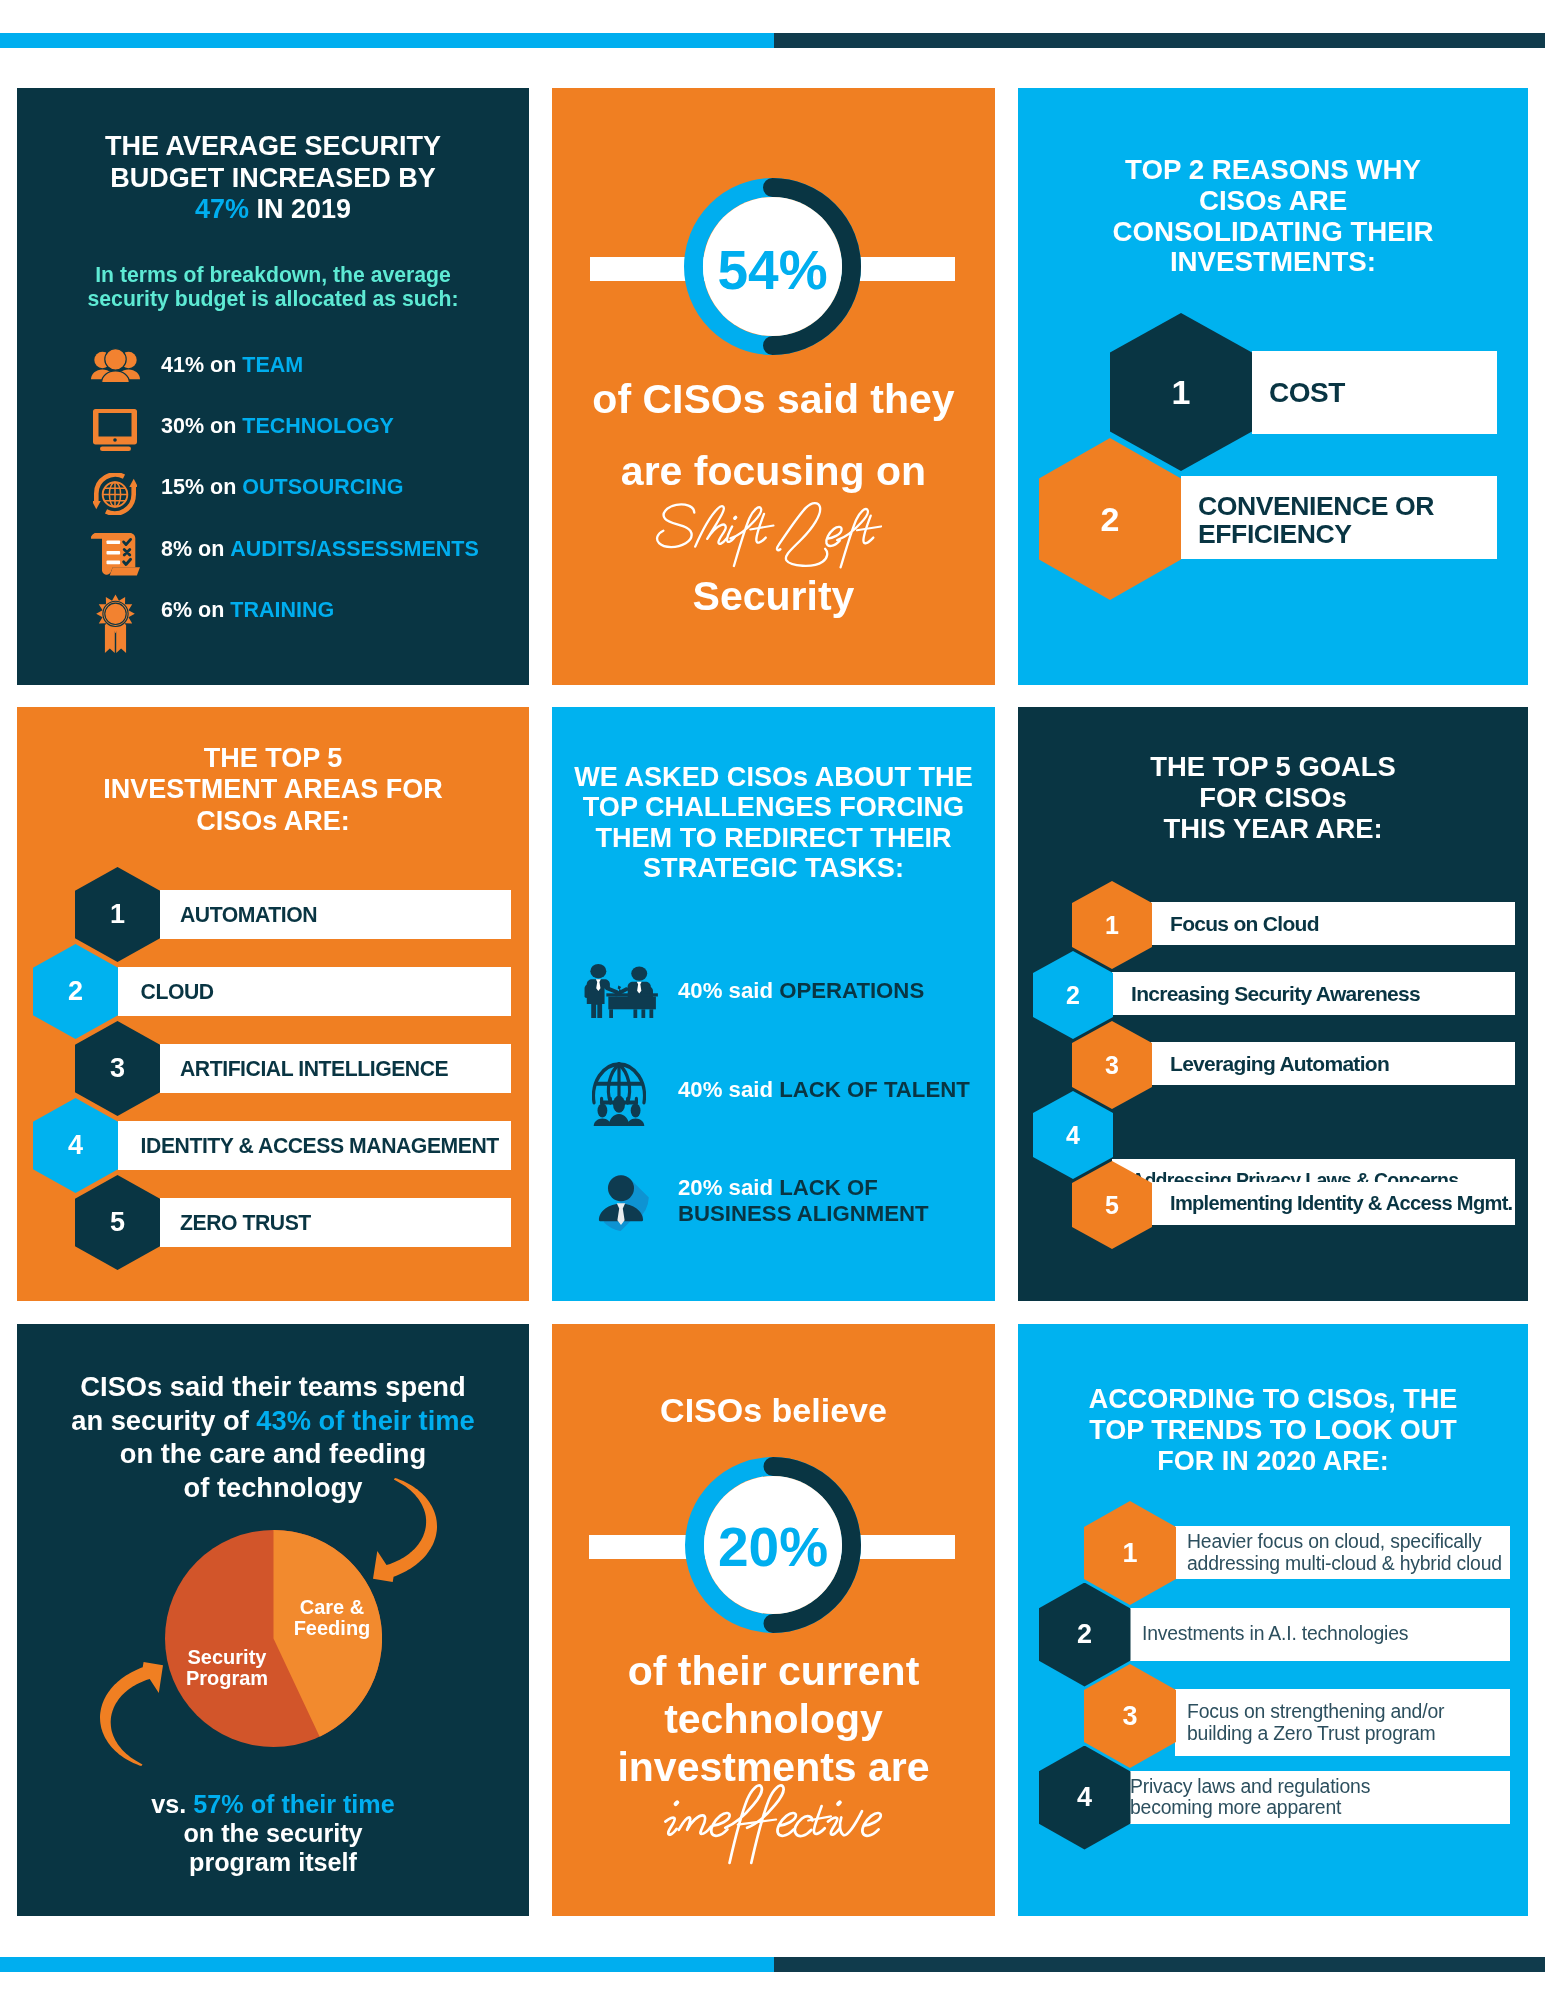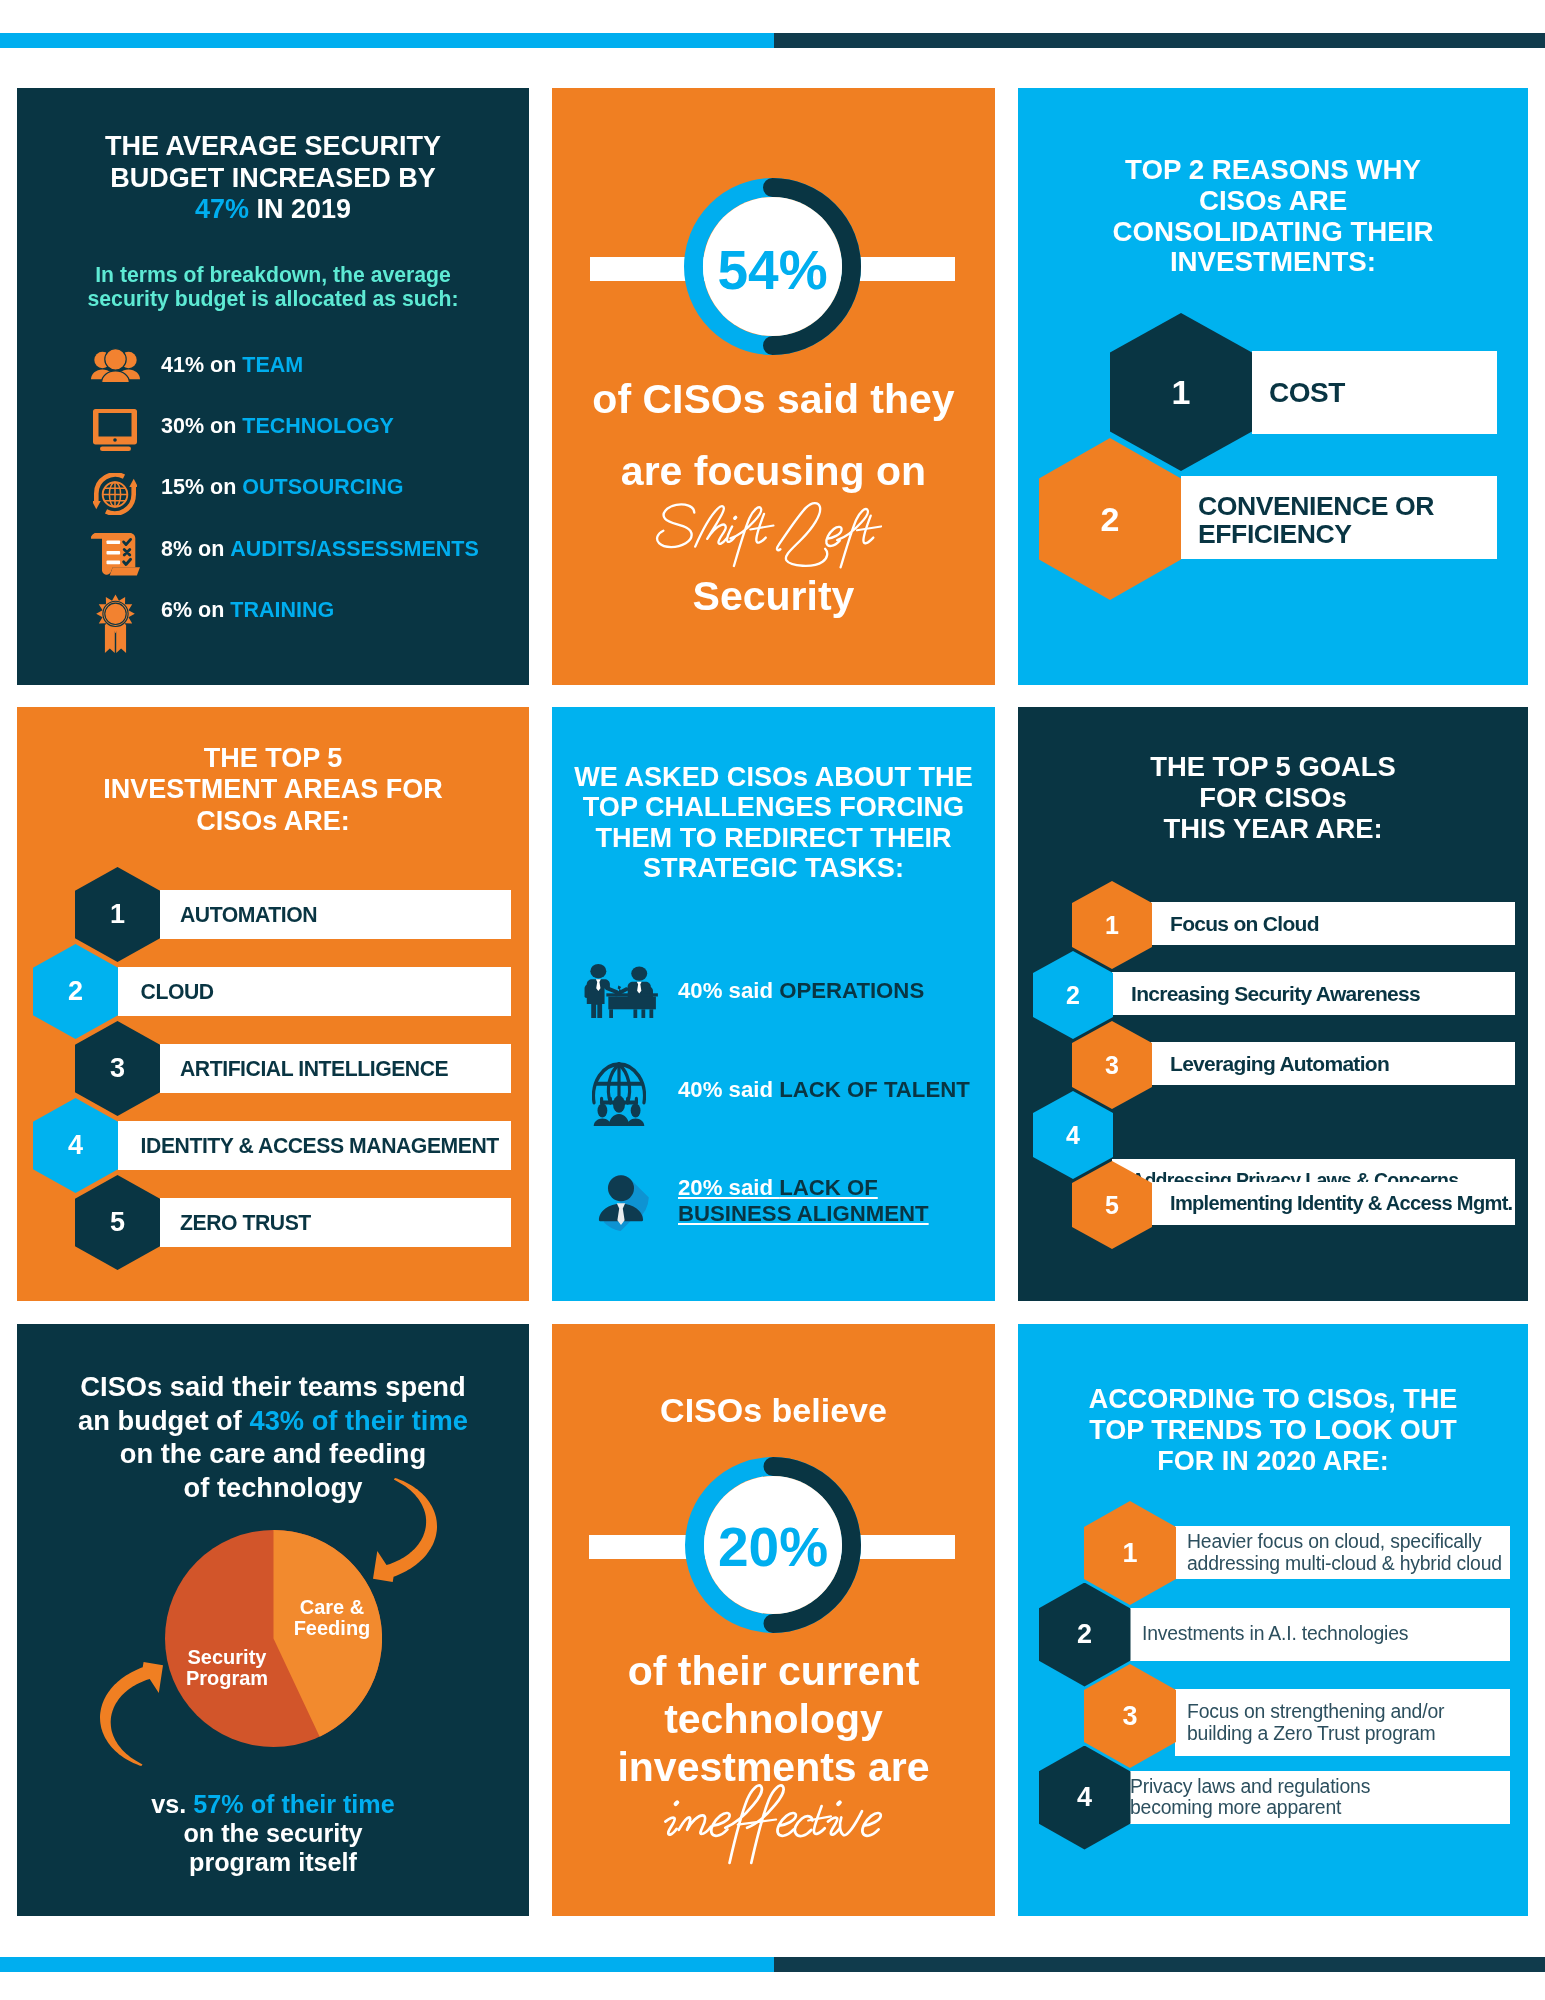--- a/index.html
+++ b/index.html
@@ -346,21 +346,21 @@
 
     <div class="chal-icon" style="left:38px;top:464px;width:62px;height:60px;">
       <svg viewBox="0 0 62 60" width="62" height="60">
         <path d="M31 4.2a13 13 0 0 1 9.2 3.8l18.6 18.6a29.8 29.8 0 0 1-11 21.6L30.2 31.6 18 19.4A13 13 0 0 1 31 4.2z" fill="#0E93D2"></path>
         <path d="M44.2 33.6c5.4 3.3 9 8.6 9 14.6 0 .6-.4 1-1 1l-10.6-.1-11 11a30 30 0 0 1-17-9l11.4-11.4c2.3-3 5.8-5.3 9.8-6.3l4.7 5.1 4.7-4.9z" fill="#0E93D2"></path>
         <circle cx="31" cy="17.2" r="13" fill="#0E3B50"></circle>
         <path d="M31 32.8c-12.2 0-22.1 7.3-22.1 16.3 0 .6.5 1.1 1.1 1.1h42c.6 0 1.1-.5 1.1-1.1 0-9-9.9-16.3-22.1-16.3z" fill="#0E3B50"></path>
         <path d="M26.8 32.2h8.4l-2.4 5.3 1.8 11.7-3.6 4.9-3.6-4.9 1.8-11.7z" fill="#E9EDEF"></path>
       </svg>
     </div>
-    <div class="chal-txt" style="left:126px;top:468px;font-size:22.2px;line-height:25.6px;text-decoration:underline;">
+    <div class="chal-txt" style="left:126px;top:468px;font-size:22.2px;line-height:25.6px;">
       <span style="white-space:pre;">20% said </span><b style="white-space:pre-line;">LACK OF
 BUSINESS ALIGNMENT</b>
     </div>
   </div>
 
   <div class="panel p-dark" style="left:1018px;top:707px;width:510px;height:594px;">
     <div class="phead" style="top:44px;font-size:27.4px;line-height:31.1px;">
       <div>THE TOP 5 GOALS</div>
       <div>FOR CISOs</div>
       <div>THIS YEAR ARE:</div>
@@ -398,21 +398,21 @@
         <span style="font-size:20.1px;">Implementing Identity &amp; Access Mgmt.</span>
       </div>
     <div class="hex hx-orange" style="left:54px;top:454px;width:80px;height:88px;font-size:25px;">
         <span>5</span>
       </div>
   </div>
 
   <div class="panel p-dark" style="left:17px;top:1324px;width:512px;height:592px;">
     <div class="pie-head" style="top:46px;font-size:27.3px;line-height:33.5px;">
       <div>CISOs said their teams spend</div>
-      <div><span style="white-space:pre;">an budget of </span><span class="stat">43% of their time</span></div>
+      <div><span style="white-space:pre;">an security of </span><span class="stat">43% of their time</span></div>
       <div>on the care and feeding</div>
       <div>of technology</div>
     </div>
 
     <div style="position:absolute;left:356px;top:154px;width:64px;height:104px;">
       <svg viewBox="0 0 64 104" width="64" height="104">
         <path d="M22.0 0.0 L24.1 0.6 L26.2 1.4 L28.2 2.2 L30.2 3.0 L32.1 3.9 L34.0 4.9 L35.9 5.9 L37.7 7.0 L39.4 8.1 L41.2 9.2 L42.8 10.4 L44.5 11.6 L46.0 12.9 L47.5 14.2 L49.0 15.5 L50.4 16.9 L51.7 18.3 L53.0 19.8 L54.2 21.3 L55.3 22.8 L56.4 24.3 L57.4 25.9 L58.4 27.5 L59.2 29.1 L60.0 30.7 L60.8 32.4 L61.4 34.1 L62.0 35.8 L62.5 37.5 L63.0 39.2 L63.3 41.0 L63.6 42.7 L63.8 44.5 L63.9 46.2 L64.0 48.0 L64.0 49.7 L63.9 51.5 L63.7 53.3 L63.4 55.0 L63.1 56.8 L62.7 58.6 L62.2 60.3 L61.6 62.0 L61.0 63.8 L60.3 65.5 L59.5 67.2 L58.6 68.8 L57.7 70.5 L56.6 72.1 L55.5 73.7 L54.4 75.3 L53.2 76.9 L51.9 78.4 L50.5 79.9 L49.0 81.4 L47.5 82.8 L46.0 84.2 L44.4 85.6 L42.7 86.9 L40.9 88.2 L39.1 89.5 L37.3 90.7 L35.3 91.8 L33.4 93.0 L31.4 94.0 L29.3 95.1 L27.2 96.1 L25.0 97.0 L22.8 97.9 L20.6 98.7 L19.7 104.0 L0.0 100.8 L4.3 73.0 L13.5 87.0 L15.3 86.5 L17.1 85.9 L18.8 85.2 L20.6 84.6 L22.3 83.8 L23.9 83.1 L25.6 82.3 L27.2 81.5 L28.8 80.6 L30.3 79.7 L31.8 78.7 L33.3 77.8 L34.7 76.7 L36.1 75.7 L37.4 74.6 L38.7 73.5 L40.0 72.3 L41.2 71.2 L42.3 69.9 L43.4 68.7 L44.4 67.4 L45.4 66.2 L46.4 64.8 L47.2 63.5 L48.1 62.2 L48.8 60.8 L49.5 59.4 L50.2 58.0 L50.7 56.5 L51.3 55.1 L51.7 53.6 L52.1 52.2 L52.4 50.7 L52.7 49.2 L52.9 47.7 L53.0 46.2 L53.1 44.7 L53.1 43.2 L53.1 41.7 L52.9 40.1 L52.8 38.6 L52.5 37.1 L52.2 35.6 L51.8 34.1 L51.3 32.6 L50.8 31.1 L50.2 29.7 L49.6 28.2 L48.9 26.7 L48.1 25.3 L47.3 23.9 L46.4 22.5 L45.4 21.1 L44.4 19.7 L43.3 18.4 L42.2 17.1 L41.0 15.8 L39.7 14.5 L38.4 13.3 L37.1 12.1 L35.7 10.9 L34.2 9.7 L32.7 8.6 L31.1 7.5 L29.5 6.5 L27.8 5.4 L26.1 4.4 L24.4 3.5 L22.6 2.6 L20.8 1.6 Z" fill="#F07F22"></path>
       </svg>
     </div>
 

